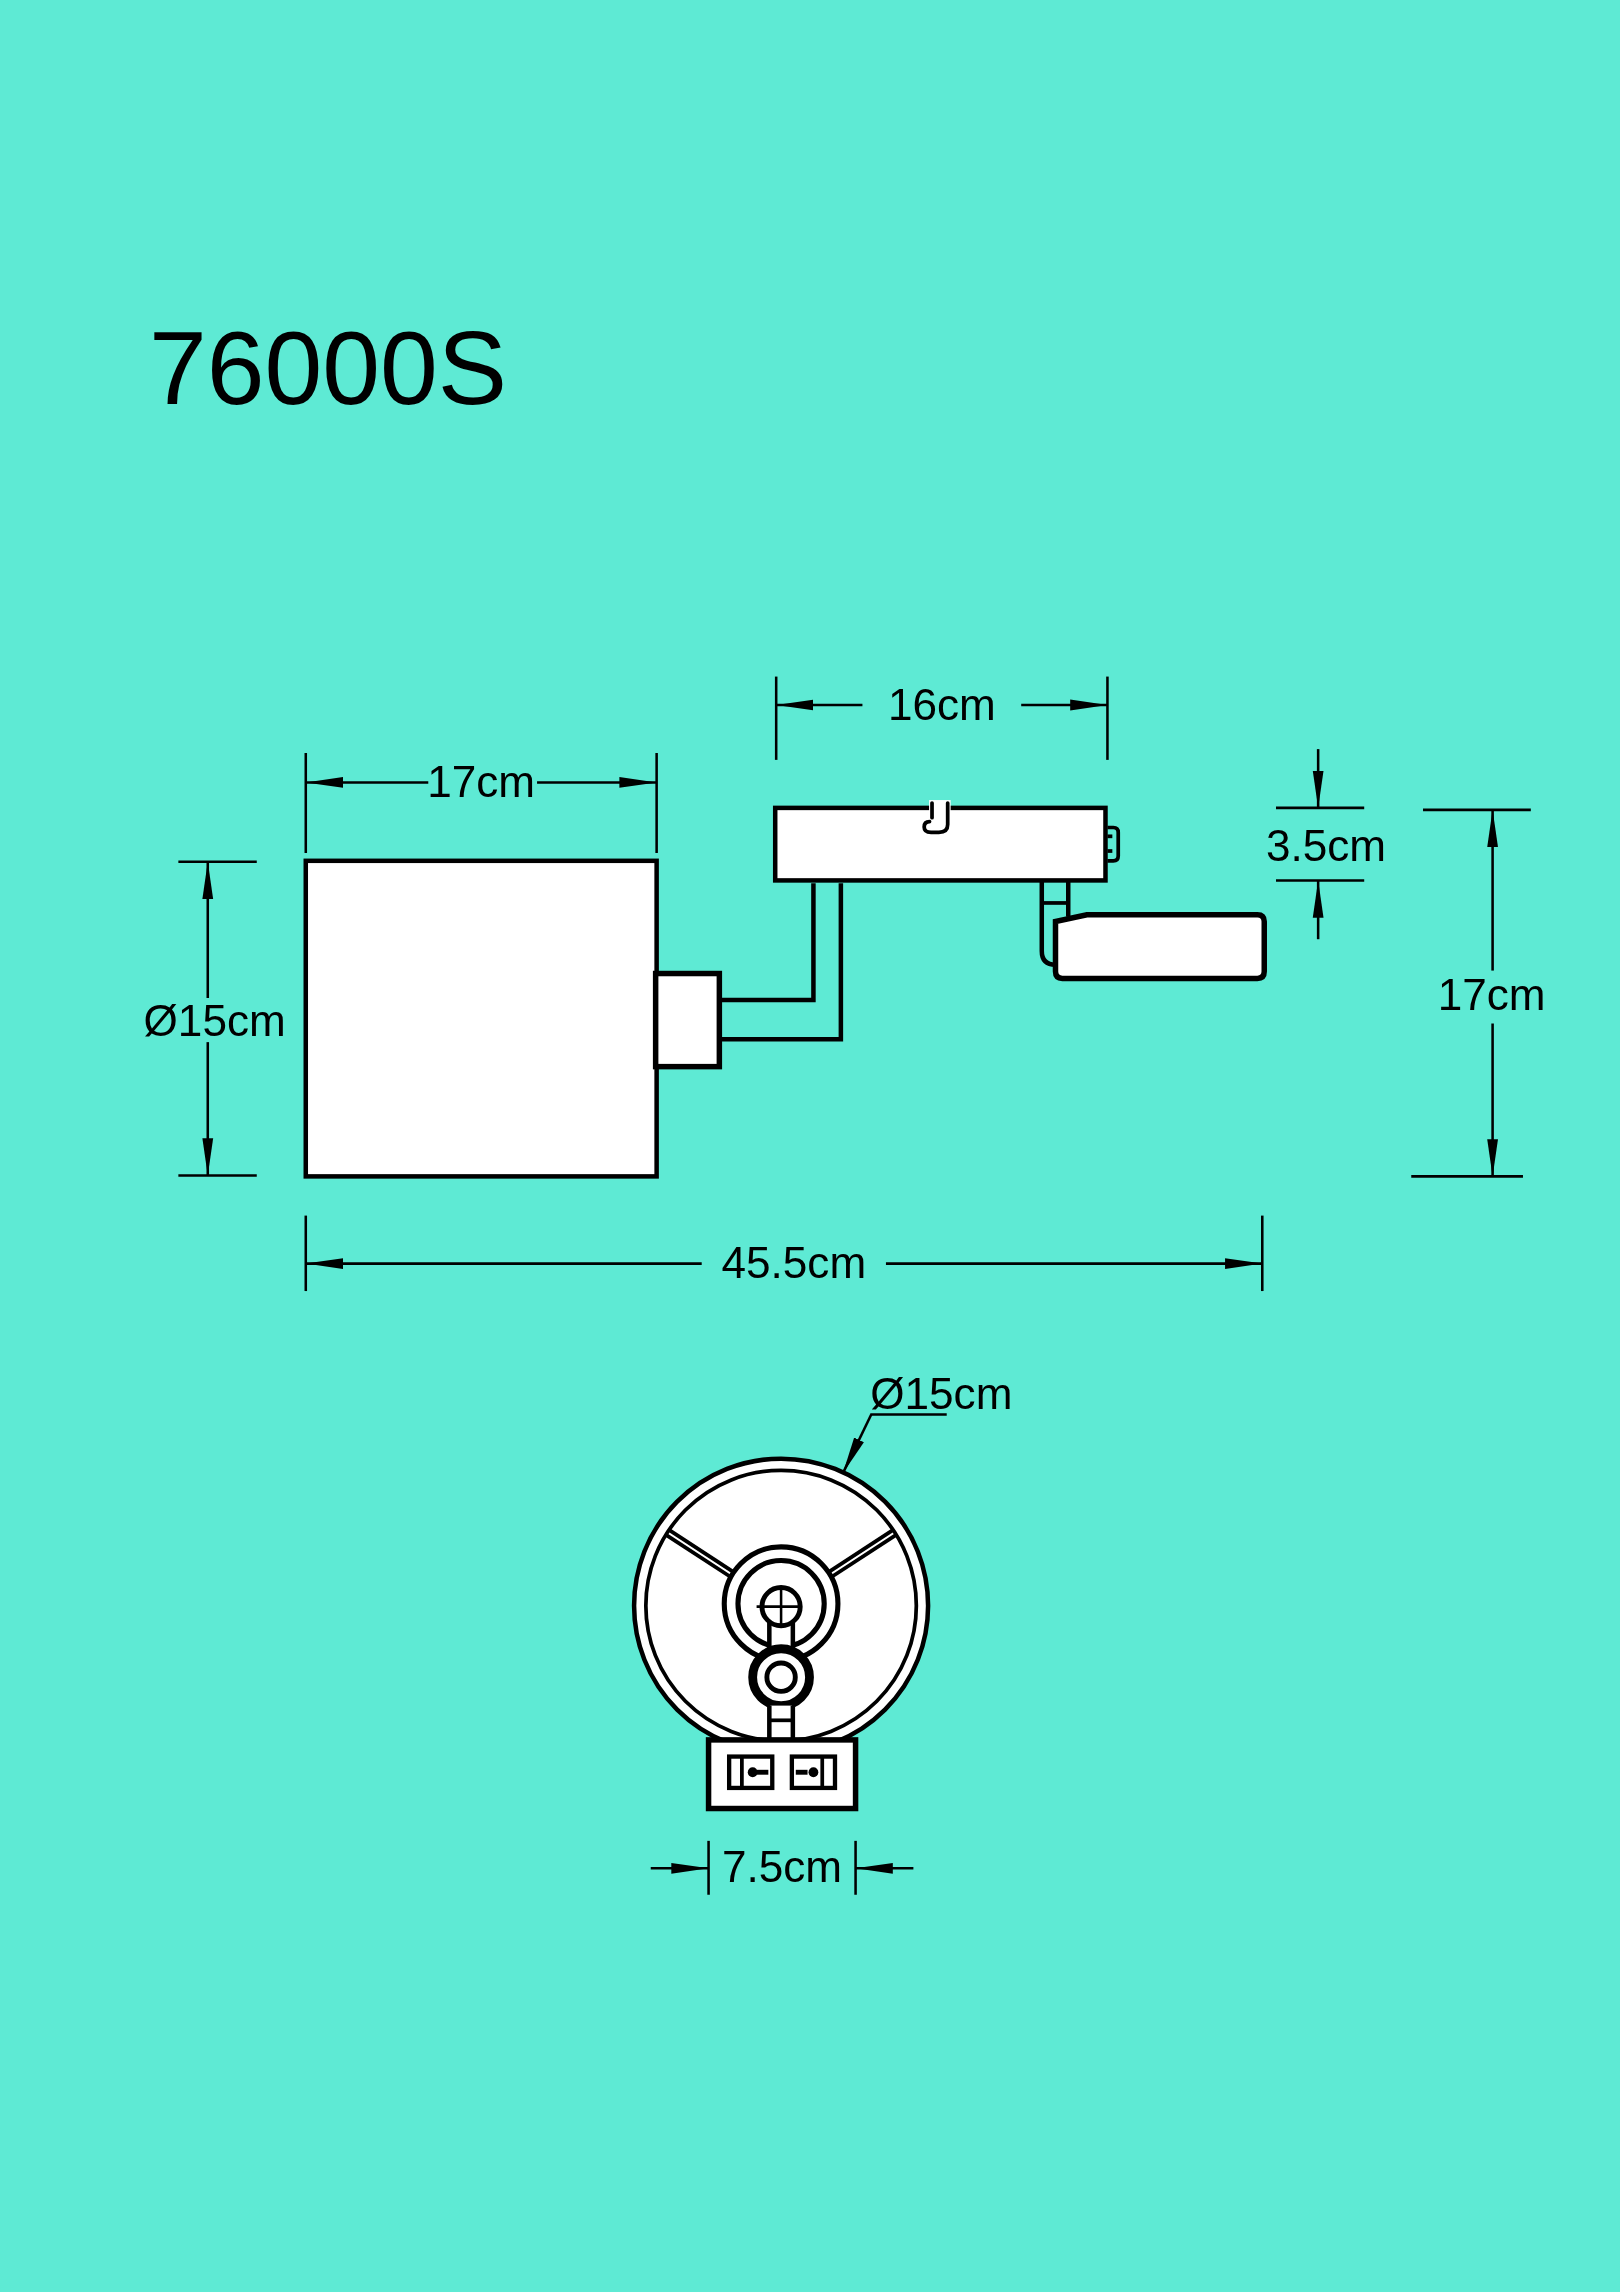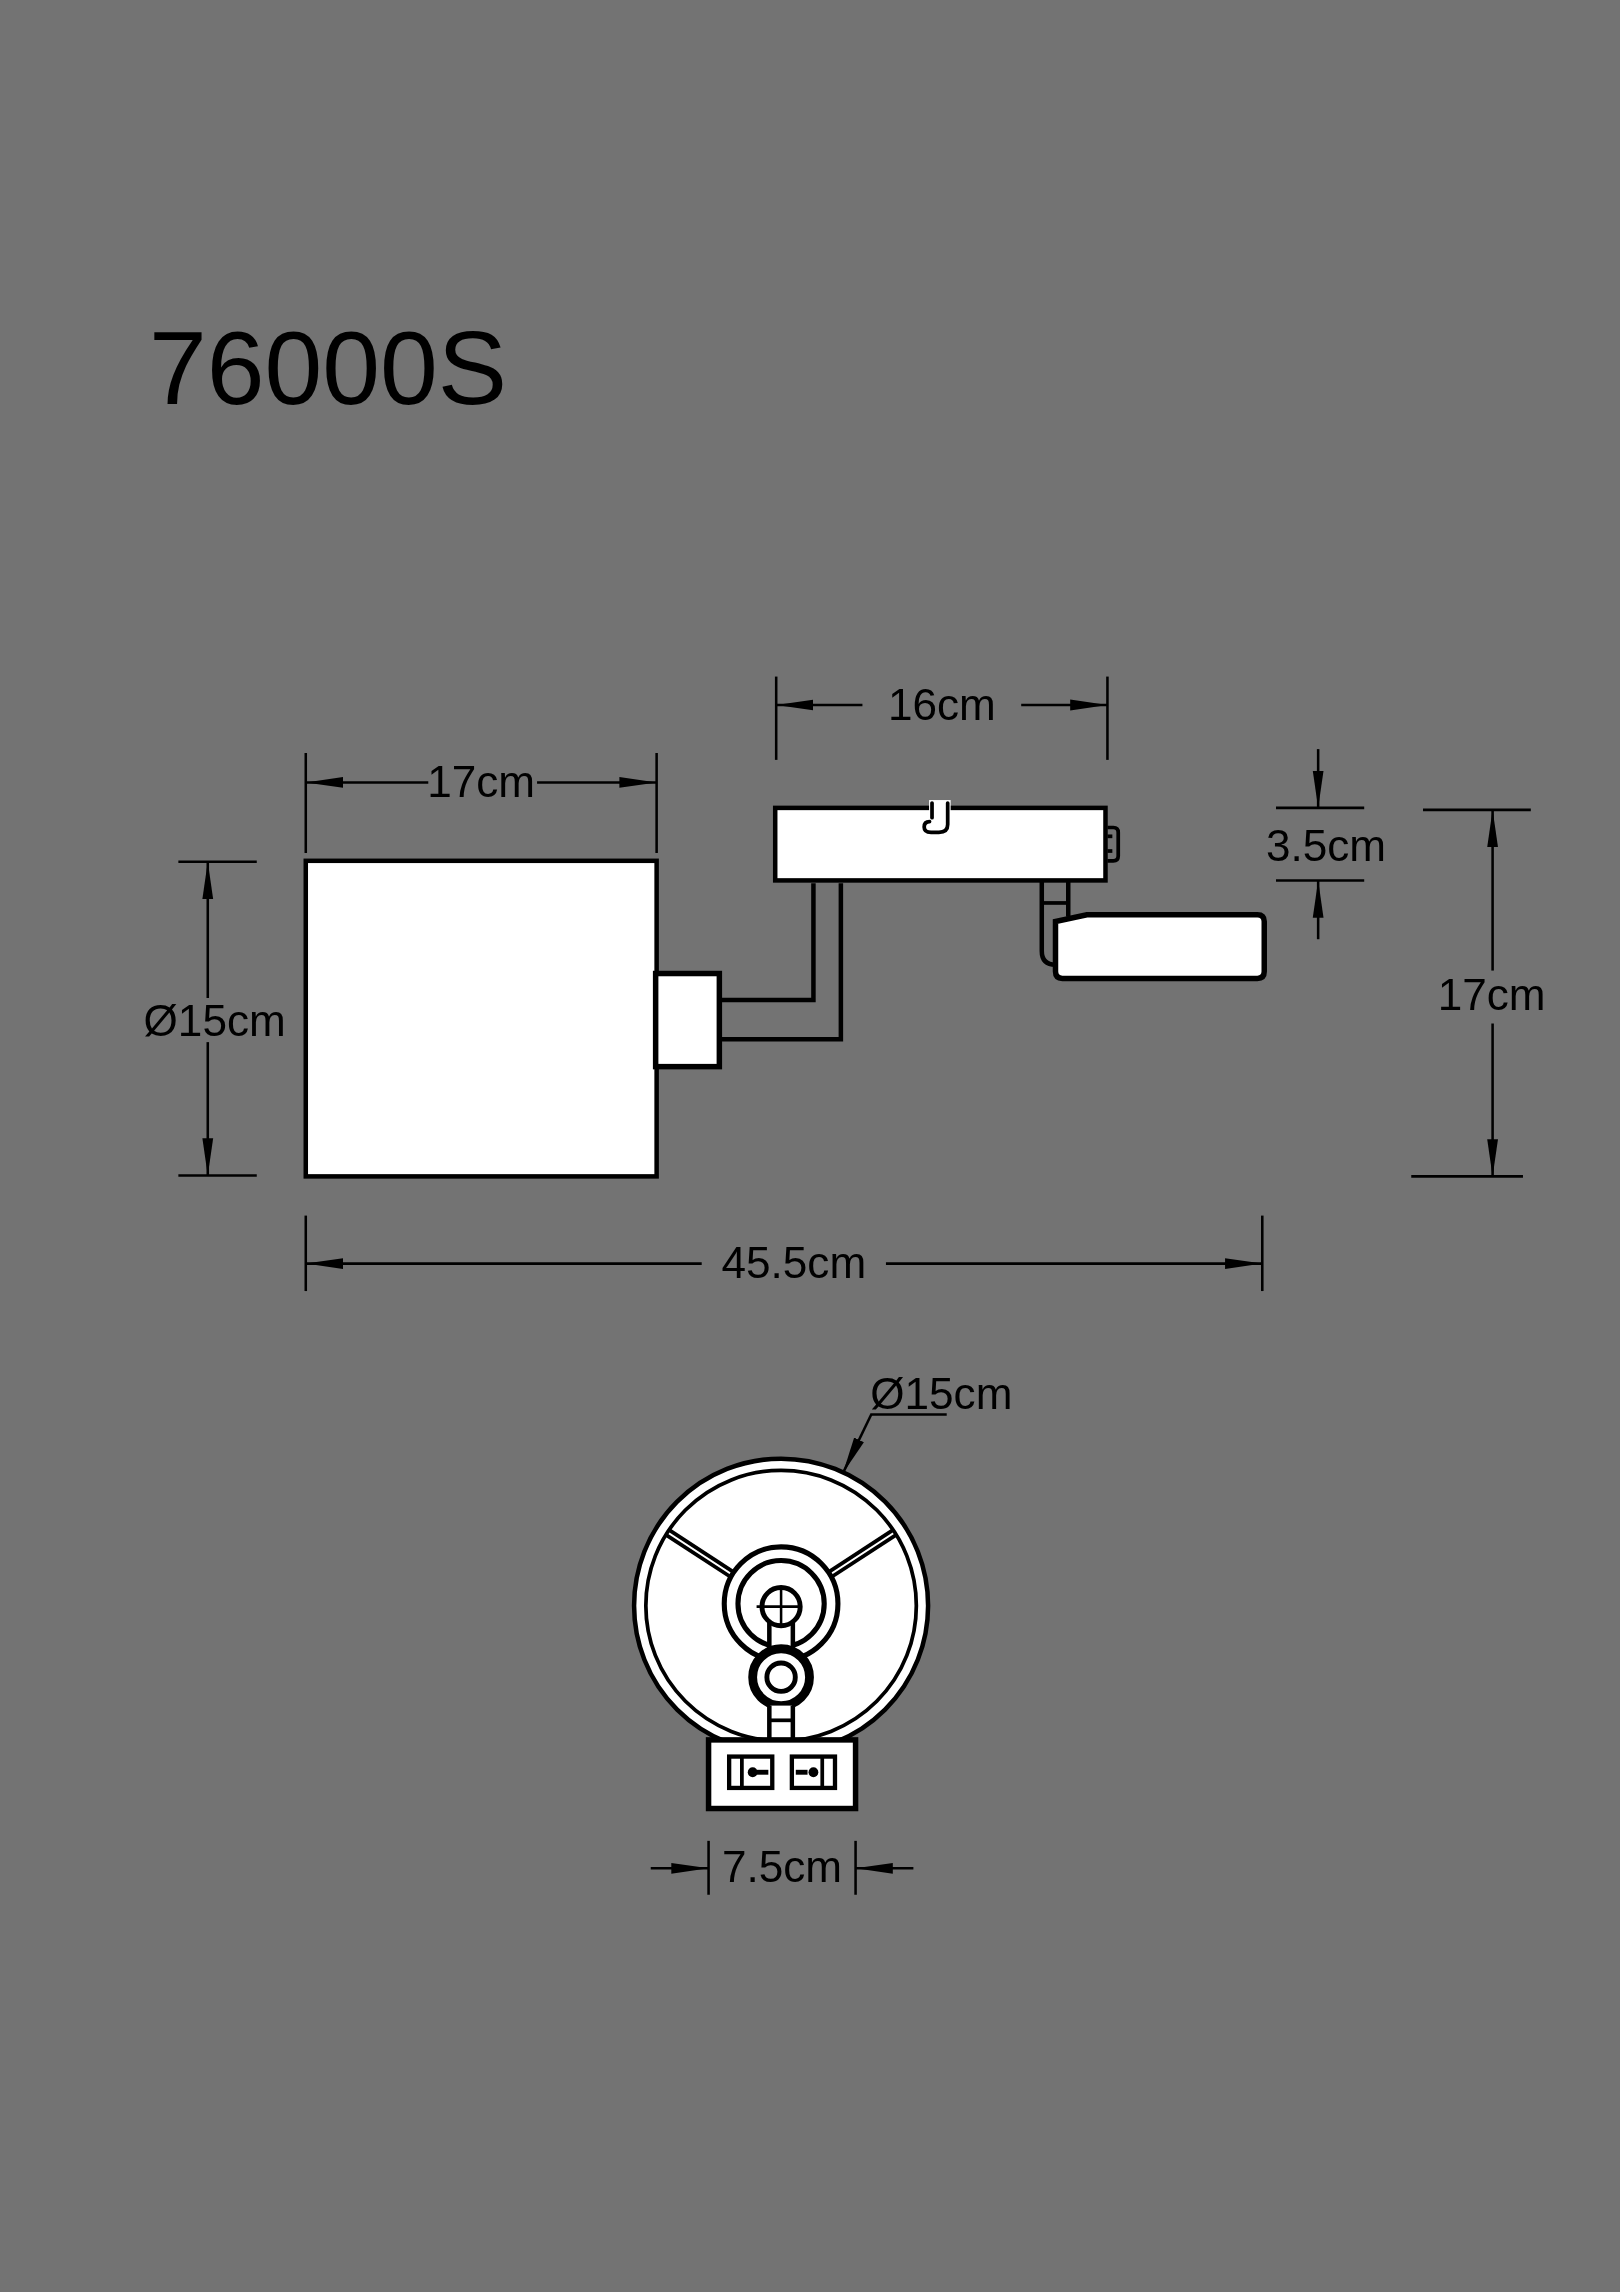--- a/index.html
+++ b/index.html
@@ -1,16 +1,16 @@
 <!DOCTYPE html>
 <html><head>
 <meta charset="utf-8">
 <style>
   html,body{margin:0;padding:0;background:#ffffff;}
-  .canvas{position:relative;width:1620px;height:2293px;background:#737373;overflow:hidden;}
+  .canvas{position:relative;width:1620px;height:2293px;background:#5eead4;overflow:hidden;}
   svg{display:block;}
   .s-main{stroke:#000;stroke-width:4.6;fill:none;}
   .s-thick{stroke:#000;stroke-width:5.6;fill:none;}
   .s-det{stroke:#000;stroke-width:3.8;fill:none;}
   .s-dim{stroke:#000;stroke-width:2.6;fill:none;}
   .w{fill:#ffffff;}
   .nf{fill:none;}
   text{font-family:"Liberation Sans","DejaVu Sans",sans-serif;fill:#000;}
   .dim-text{font-size:45px;}
   .title-text{font-size:106px;}

